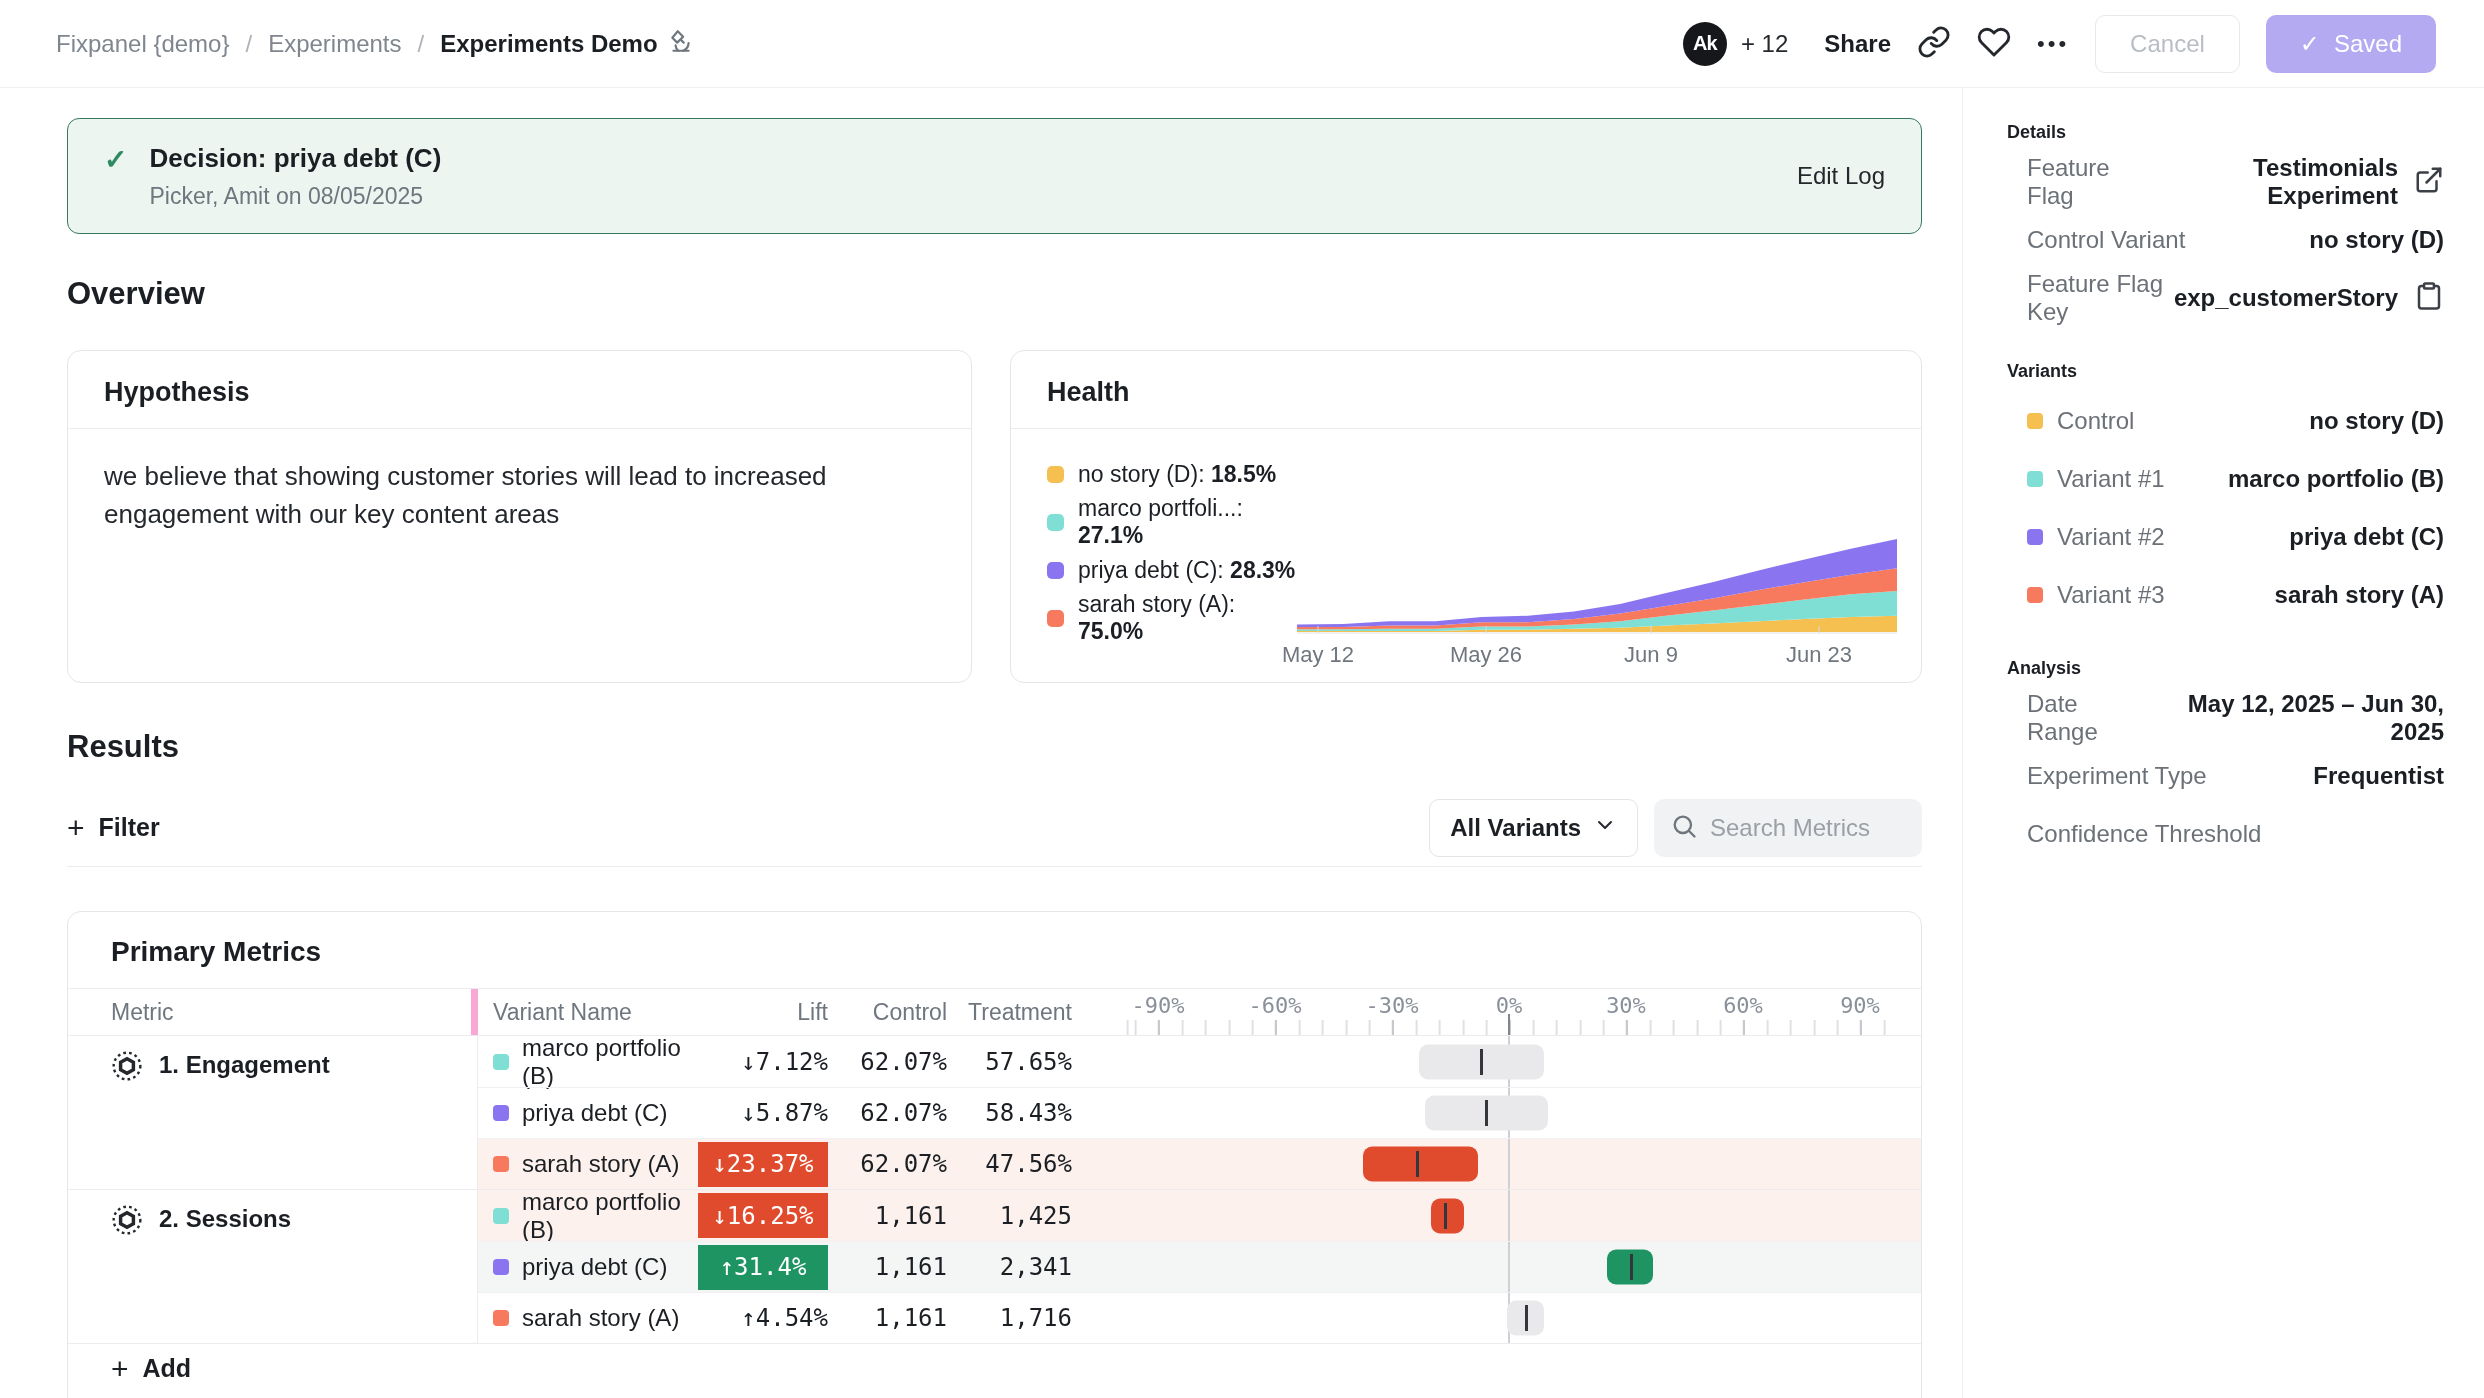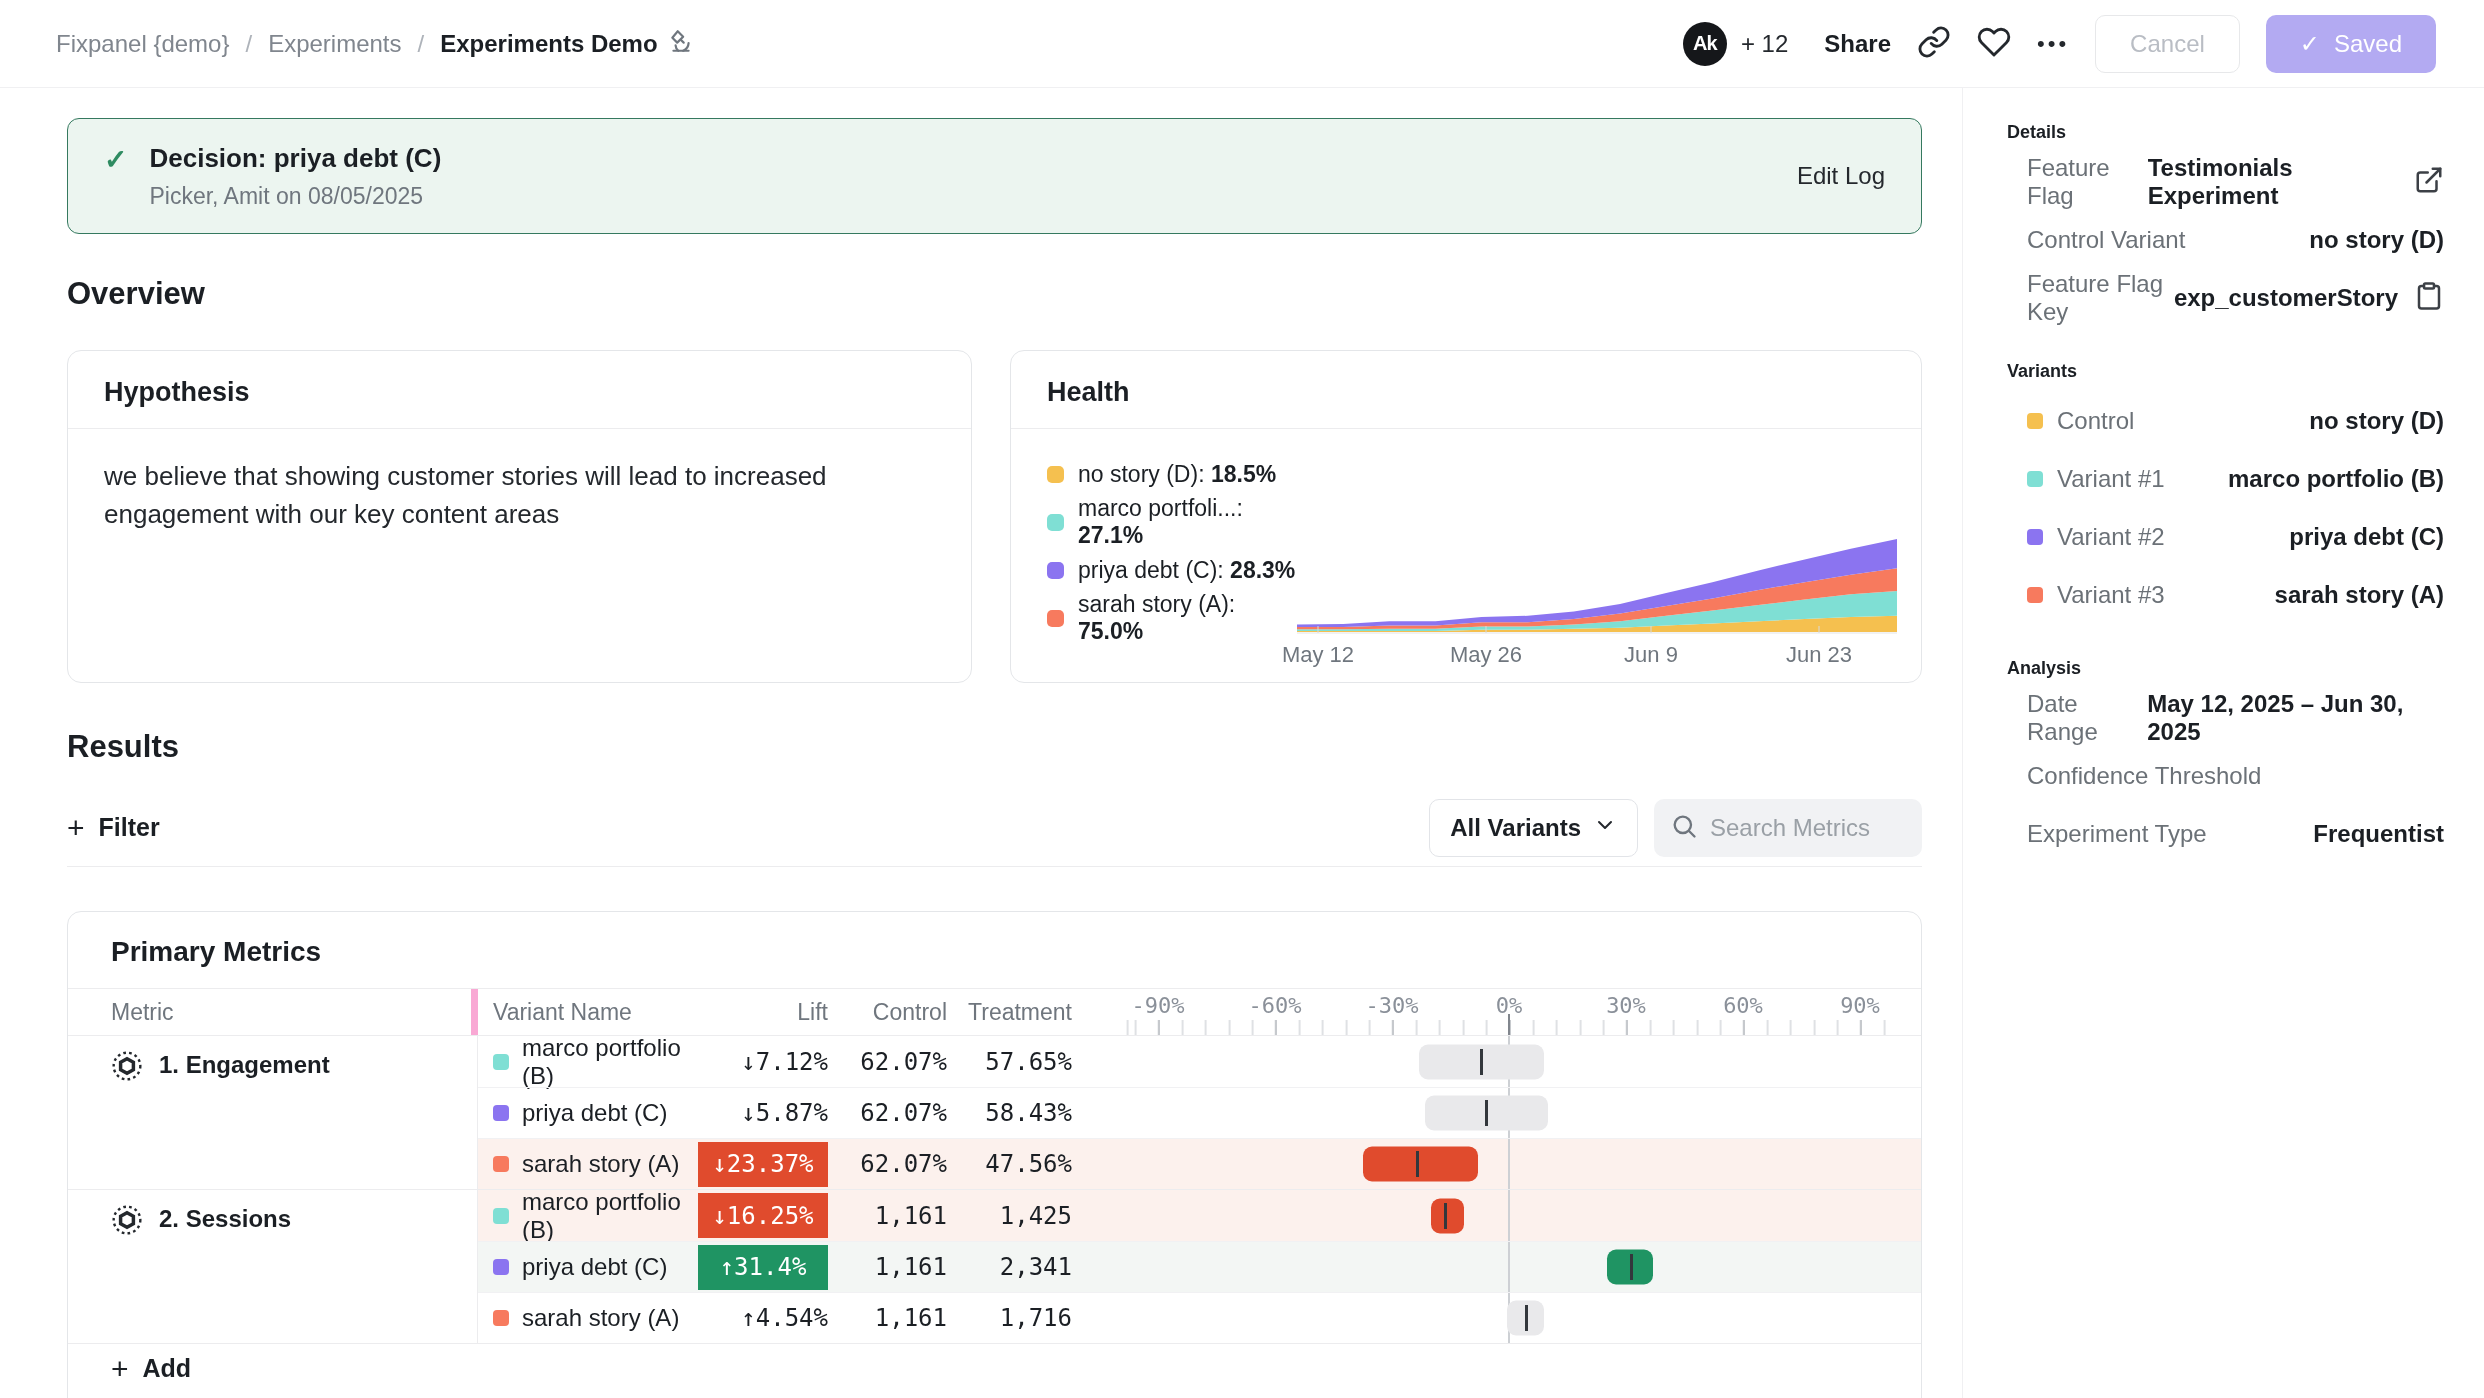--- a/index.html
+++ b/index.html
@@ -111,21 +111,21 @@
   .ci-mid { position:absolute; top:50%; transform:translateY(-50%); width:3px; height:26px; background:#33373c; }
   .addrow { border-top:1px solid #ececee; height:50px; display:flex; align-items:center;
     padding-left:43px; font-size:25px; font-weight:600; gap:14px; cursor:pointer; }
   .addrow .plus { font-size:30px; font-weight:400; }
 
   
   .sb-h { font-size:18px; font-weight:700; margin-bottom:10px; }
   .sb-sec { margin-bottom:34px; }
   .sb-row { display:flex; align-items:center; min-height:58px; padding-left:20px; }
   .sb-row .lab { font-size:24px; color:#6b7177; }
-  .sb-row .val { margin-left:auto; font-size:24px; font-weight:600; }
+  .sb-row .val { margin-left:auto; font-size:24px; font-weight:600; text-align:right; }
   .sb-row .vsw { margin-right:14px; }
   .sb-ic { width:30px; height:30px; stroke:#3c4046; fill:none; stroke-width:2; stroke-linecap:round;
     stroke-linejoin:round; margin-left:16px; flex:none; cursor:pointer; }
 </style>
 </head>
 <body>
 
 <header class="topbar">
   <nav class="crumbs">
     <span class="crumb">Fixpanel {demo}</span>
@@ -463,22 +463,22 @@
           <span class="val">sarah story (A)</span>
         </div>
       </section>
       <section class="sb-sec">
         <div class="sb-h">Analysis</div>
         <div class="sb-row">
           <span class="lab">Date Range</span>
           <span class="val">May 12, 2025 – Jun 30, 2025</span>
         </div>
         <div class="sb-row">
+          <span class="lab">Experiment Type</span>
+          <span class="val">Frequentist</span>
+        </div>
+        <div class="sb-row">
           <span class="lab">Confidence Threshold</span>
           <span class="val"></span>
-        </div>
-        <div class="sb-row">
-          <span class="lab">Experiment Type</span>
-          <span class="val">Frequentist</span>
         </div>
       </section>
     </aside>
 </div>
 
 </body></html>

